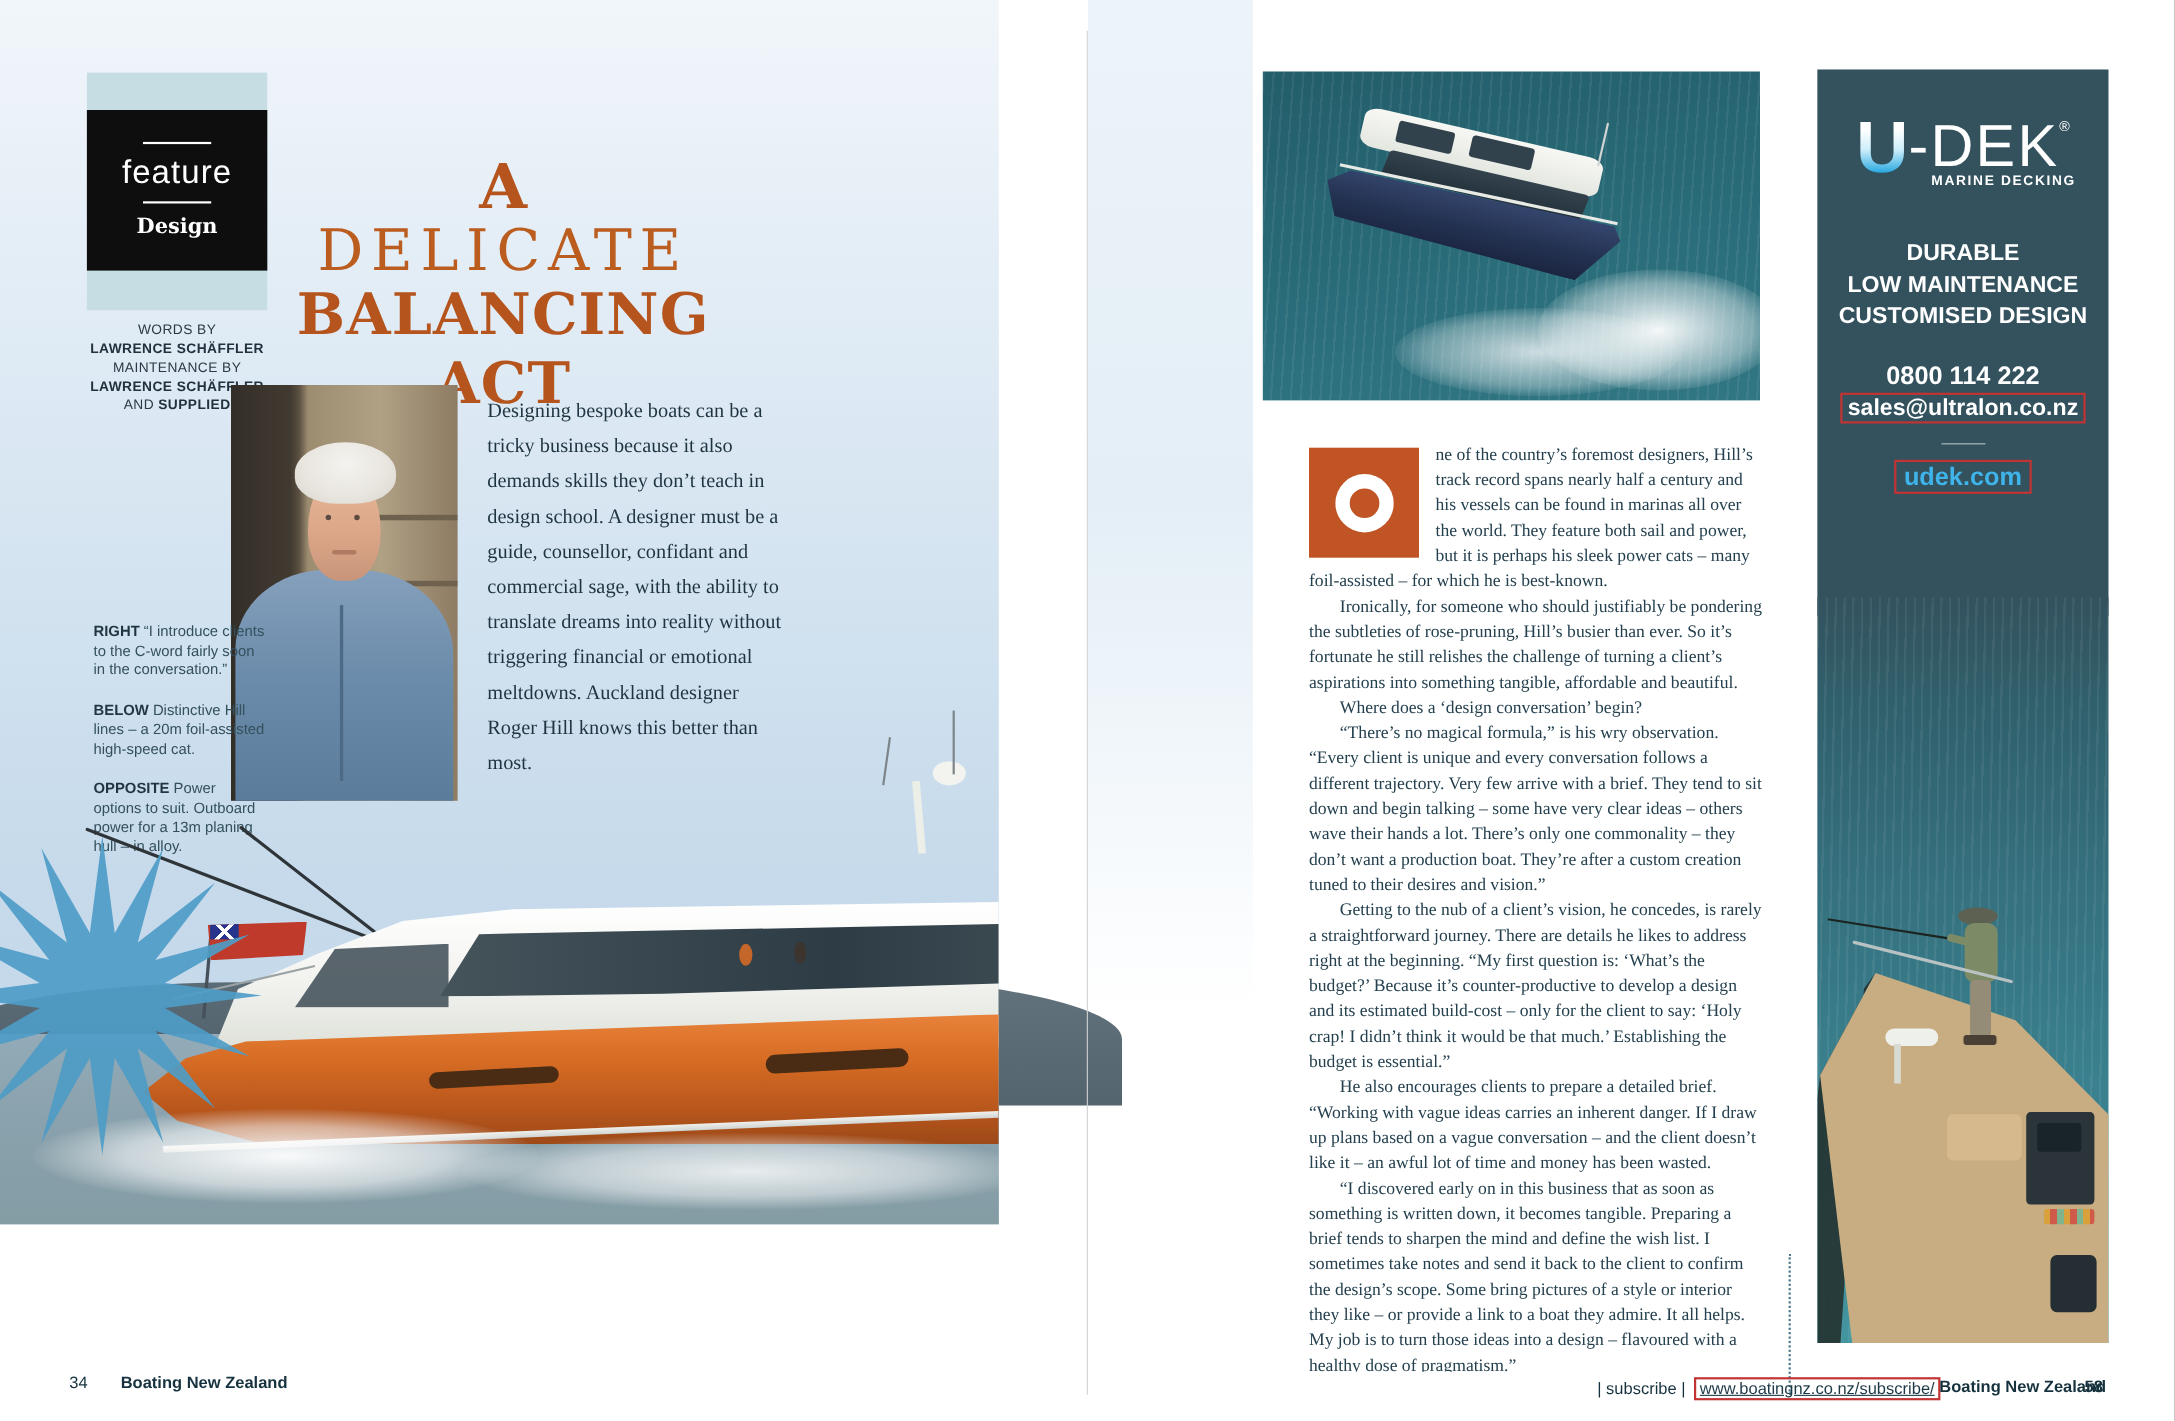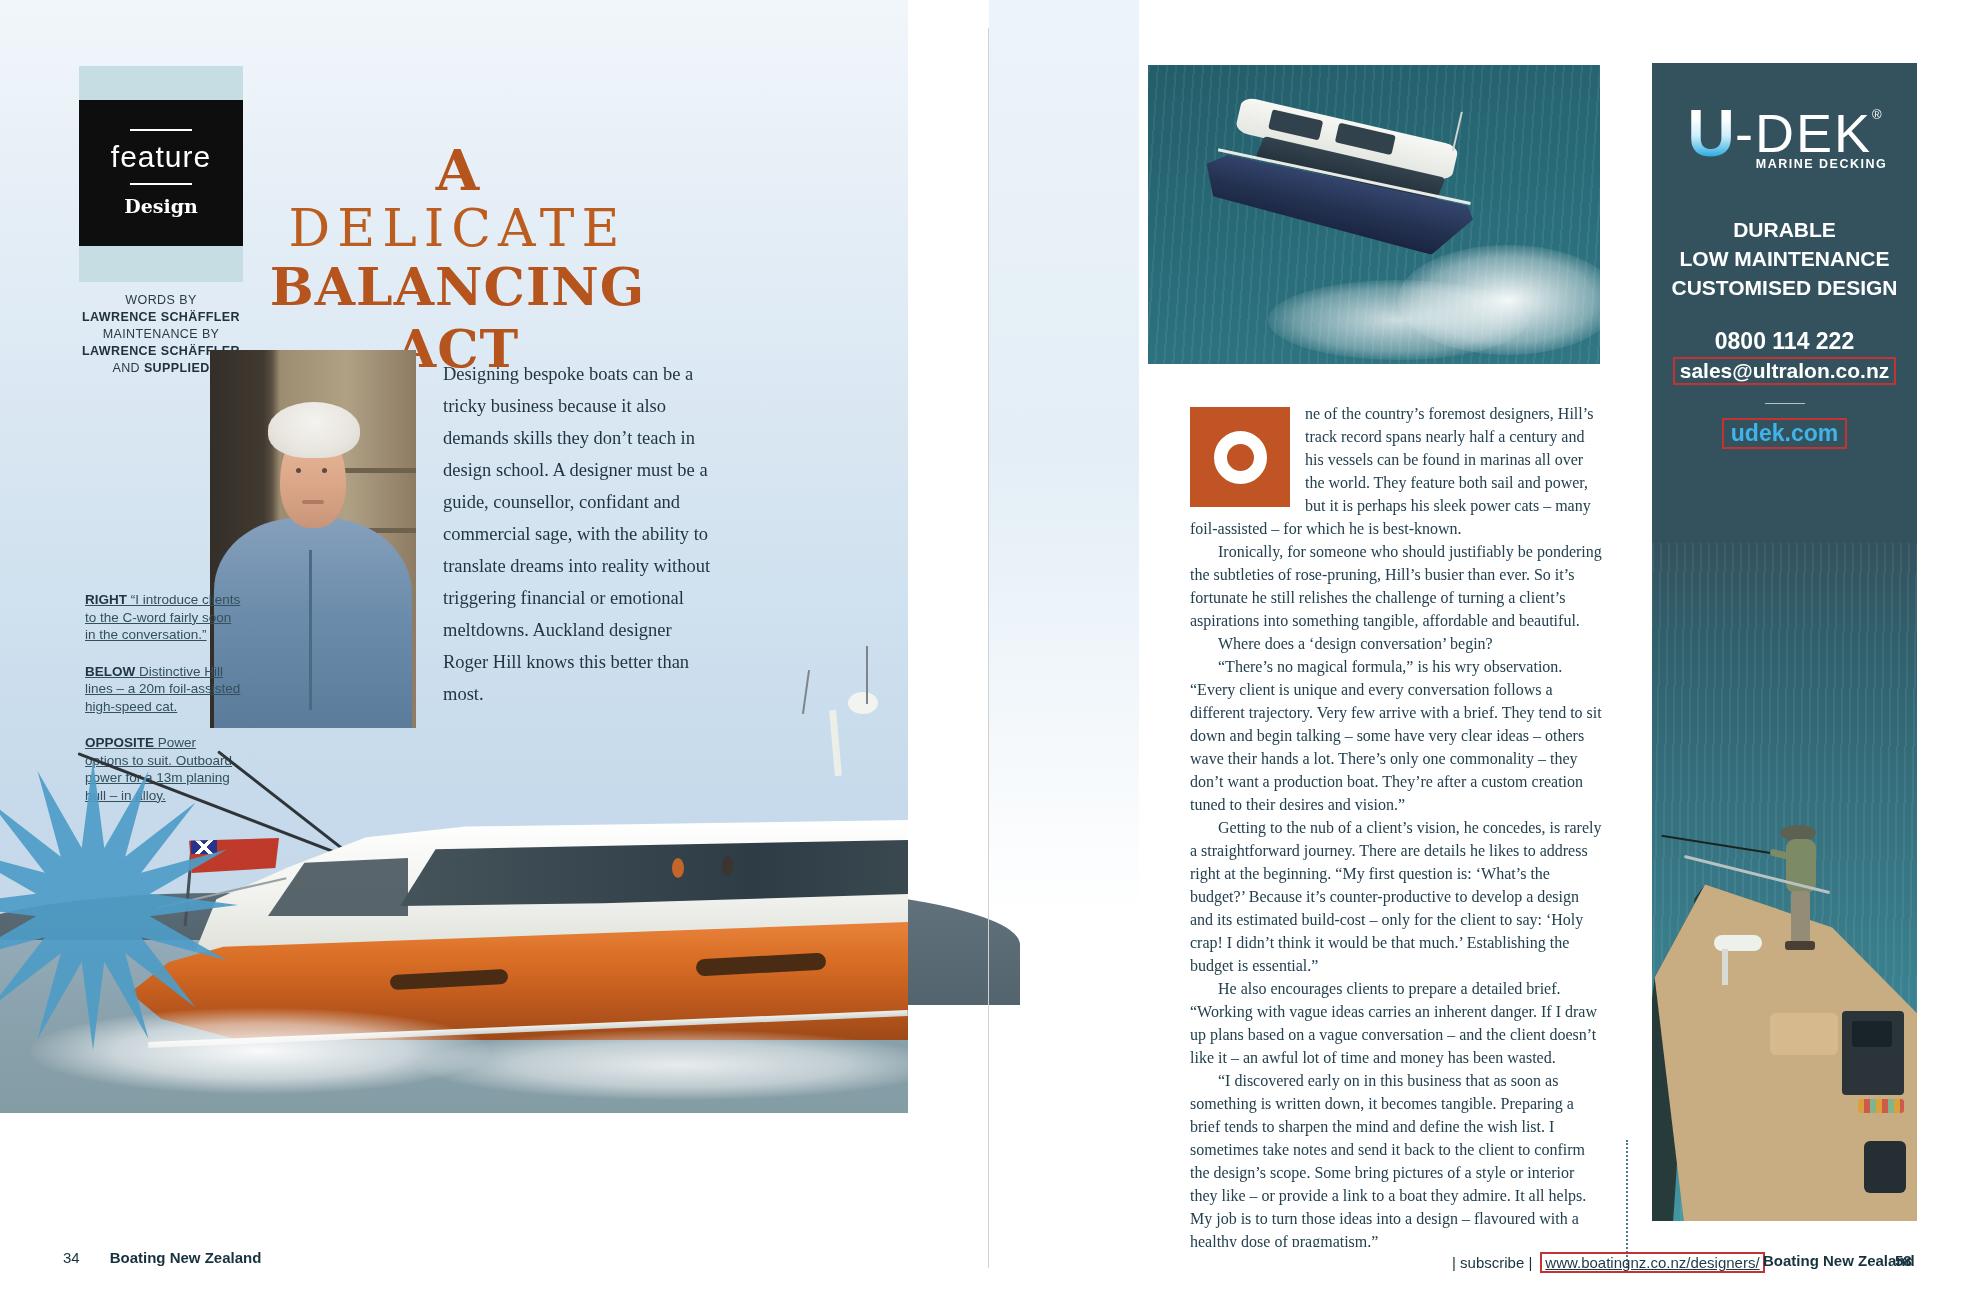--- a/index.html
+++ b/index.html
@@ -69,21 +69,21 @@
     color:#2b3b45;letter-spacing:.4px;}
   .byline b{color:#22323c;}
 
   
   .title{left:205px;top:140px;width:505px;text-align:center;font-family:"DejaVu Serif",serif;color:#b5541c;}
   .title .t1{font-size:56px;font-weight:bold;line-height:60px;}
   .title .t2{font-size:52px;font-weight:normal;letter-spacing:7px;line-height:56px;color:#bc5d20;}
   .title .t3{font-size:52px;font-weight:bold;letter-spacing:1px;line-height:62px;}
   .intro{left:443px;top:358px;width:270px;height:380px;font-family:"Liberation Serif",serif;
     font-size:18.5px;line-height:32px;color:#1e3440;overflow:hidden;}
-  .captions{left:85px;top:591px;width:156px;font-size:13.5px;line-height:17.5px;color:#33505c;text-decoration:underline;}
+  .captions{left:85px;top:565px;width:156px;font-size:13.5px;line-height:17.5px;color:#33505c;}
   .caption{margin-bottom:19px;}
   .caption b{color:#1f3640;}
 
   
   .article{left:1190px;top:402px;width:412px;height:845px;overflow:hidden;
     font-family:"Liberation Serif",serif;font-size:16px;line-height:23px;color:#24404e;}
   .article p{margin:0;text-indent:28px;}
   .article p.noind{text-indent:0;font-family:Liberation Serif, serif;}
   .dropcap-box{float:left;width:100px;height:100px;background:#c05424;margin:5px 15px 8px 0;
     display:flex;align-items:center;justify-content:center;}
@@ -282,21 +282,21 @@
       <div class="abs" style="left:212px;top:598px;width:42px;height:52px;background:#242e33;border-radius:6px;"></div>
       <div class="abs" style="left:30px;top:330px;width:150px;height:3px;background:#b9c2c2;transform:rotate(14deg);border-radius:2px;"></div>
     </div>
   </div>
 
   <div class="abs footer f-left">
     <span>34</span><b>Boating New Zealand</b>
   </div>
   <div class="abs footer f-right">
     <span>| subscribe |</span>
-    <span class="url-box">www.boatingnz.co.nz/designers/</span>
+    <span class="url-box">www.boatingnz.co.nz/subscribe/</span>
   </div>
   <div class="abs footer f-mag">Boating New Zealand</div>
   <div class="abs footer f-num">58</div>
 
   <svg class="abs wm-star" width="290" height="290" viewBox="0 0 290 290">
     <polygon fill="#4e9cc7" opacity="0.92" points="290,145 201.9,156.3 279,200.5 193.2,177.2 247.5,247.5 177.2,193.2 200.5,279 156.3,201.9 145,290 133.7,201.9 89.5,279 112.8,193.2 42.5,247.5 96.8,177.2 11,200.5 88.1,156.3 0,145 88.1,133.7 11,89.5 96.8,112.8 42.5,42.5 112.8,96.8 89.5,11 133.7,88.1 145,0 156.3,88.1 200.5,11 177.2,96.8 247.5,42.5 193.2,112.8 279,89.5 201.9,133.7"></polygon>
   </svg>
 
 </div>
 

